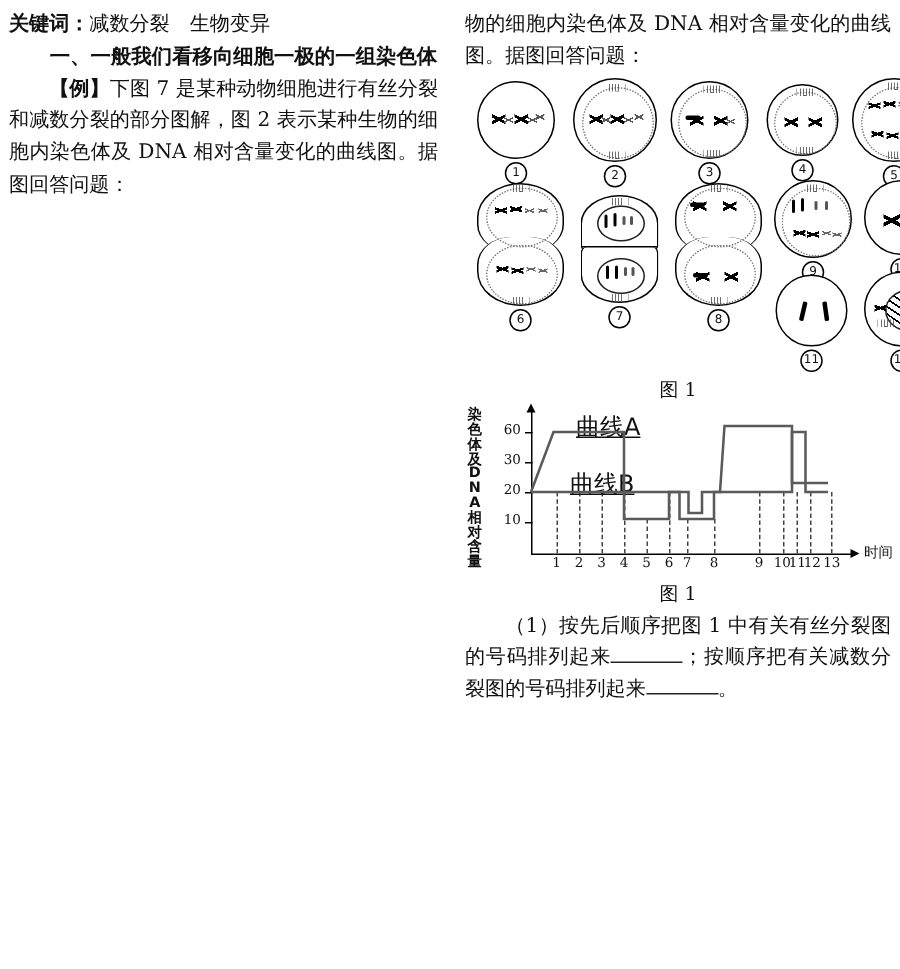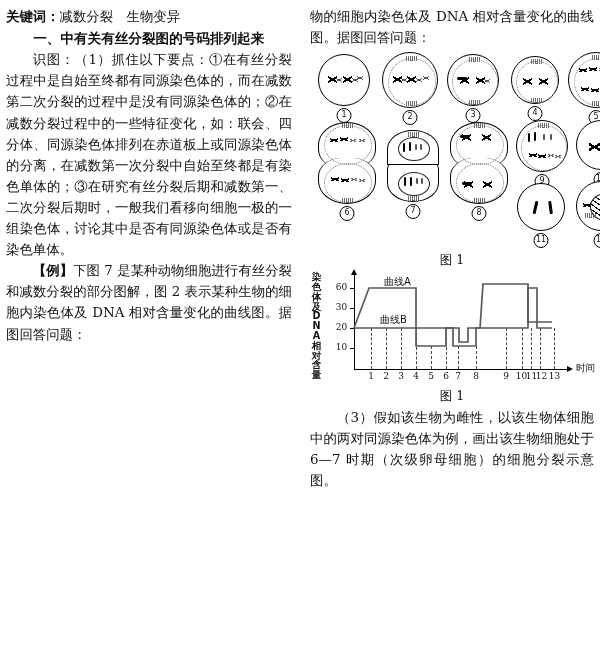--- a/index.html
+++ b/index.html
@@ -182,43 +182,43 @@
     text-align: center;
   }
   .xlabel-t {
     position: absolute;
     font-size: 9.6px;
     font-family: "DejaVu Sans", "Liberation Sans", sans-serif;
   }
   .vdash { position: absolute; border-left: 1.3px dashed #444; }
   .curve-lbl {
     position: absolute;
-    font-size: 10px;
+    font-size: 16px;
     font-family: "DejaVu Sans", "Liberation Sans", sans-serif;
+    text-decoration: underline;
   }
   svg.curves { position: absolute; left:0; top:0; overflow: visible; }
 
   .blank { display:inline-block; border-bottom:1px solid #222; }
   .blank.w1 { width: 48px; }
   .blank.w2 { width: 44px; }
 </style>
 </head>
 <body>
 
 <div class="page">
 
   <div class="col col-left">
 
     <p class="keyword-line">
       <span class="lbl">关键词：</span><span>减数分裂　生物变异</span>
     </p>
 
-    <p class="heading">一、中有关有丝分裂图的号码排列起来</p>
-
-    <p class="body indent">识图：（1）抓住以下要点：①在有丝分裂过程中是自始至终都有同源染色体的，而在减数第二次分裂的过程中是没有同源染色体的；②在减数分裂过程中的一些特征变化，如：联会、四分体、同源染色体排列在赤道板上或同源染色体的分离，在减数第一次分裂中自始至终都是有染色单体的；③在研究有丝分裂后期和减数第一、二次分裂后期时，一般我们看移向细胞一极的一组染色体，讨论其中是否有同源染色体或是否有染色单体。</p>
+    <p class="heading">一、一般我们看移向细胞一极的一组染色体</p>
+
 
     <p class="body indent"><span class="kw">【例】</span><span>下图 7 是某种动物细胞进行有丝分裂和减数分裂的部分图解，图 2 表示某种生物的细胞内染色体及 DNA 相对含量变化的曲线图。据图回答问题：</span></p>
 
   </div>
 
   <div class="col col-right">
 
     <p class="body"><span>物的细胞内染色体及 DNA 相对含量变化的曲线图。据图回答问题：</span></p>
 
     <div class="fig1">
@@ -452,18 +452,18 @@
           <polyline fill="none" stroke="#5a5a5a" stroke-width="1.7" points="28,54 43,14 90,14 90,54 120,54 120,54 133,54 133,68 142,68 142,54 154,54 157,10 192,10 202,10 202,48 226,48"></polyline>
 
           <polyline fill="none" stroke="#5a5a5a" stroke-width="1.7" points="28,54 90,54 90,72 120,72 120,54 127,54 127,72 150,72 150,54 202,54 202,14 211,14 211,54 226,54"></polyline>
         </svg>
 
       </div>
     </div>
 
     <div class="fig-caption" style="margin-top:-6px;">图 1</div>
 
-
-
-    <p class="body indent"><span>（3）</span><span>假如该生物为雌性，以该生物体细胞中的两对同源染色体为例，画出该生物细胞处于 6—7 时期（次级卵母细胞）的细胞分裂示意图。</span></p>
+    <p class="body indent"><span>（1）</span><span>按先后顺序把图 1 中有关有丝分裂图的号码排列起来</span><span class="blank w1"></span><span>；按顺序把有关减数分裂图的号码排列起来</span><span class="blank w1"></span><span>。</span></p>
+
+
 
   </div>
 </div>
 
 </body></html>

